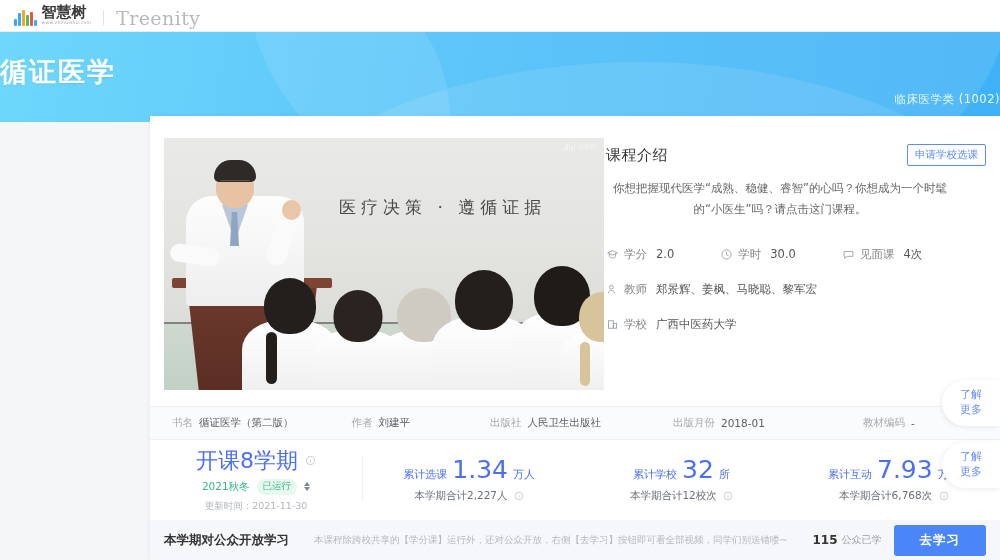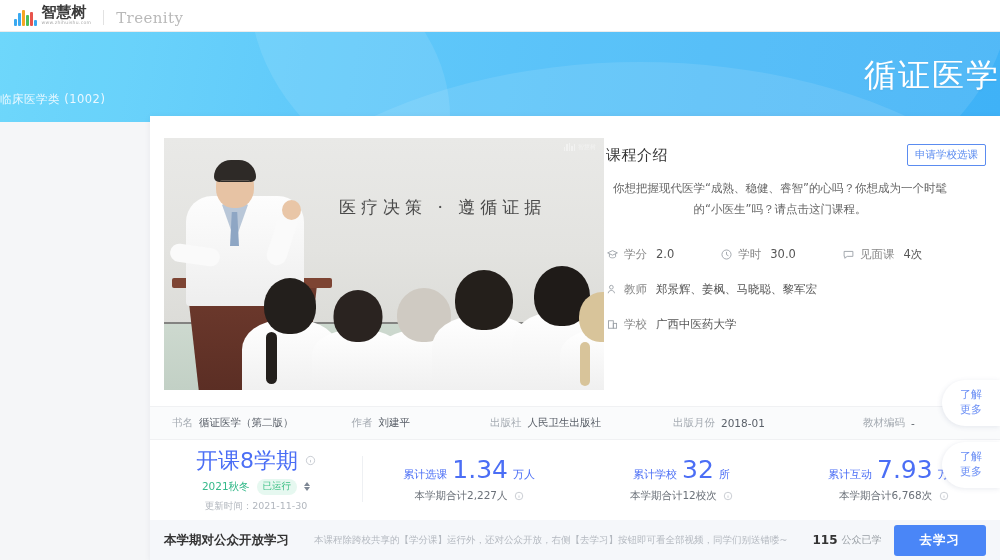--- a/index.html
+++ b/index.html
@@ -27,42 +27,42 @@
   .b5 { height: 14px; background: #e8544d; }
   .b6 { height: 6px;  background: #3aa9f0; }
   .logo-cn {
     font-size: 15px; font-weight: bold; color: #3a3a3a;
     letter-spacing: 0px; line-height: 15px;
   }
   .logo-url { font-size: 4.5px; color: #a9a9a9; letter-spacing: .3px; line-height: 6px; }
   .logo-sep { width: 1px; height: 15px; background: #e2e2e2; margin: 0 7px 1px 7px; }
   .logo-en {
     font-family: "DejaVu Serif", "Liberation Serif", serif;
-    font-size: 15px; color: #b9b9b9; line-height: 16px; letter-spacing: .4px;
+    font-size: 19px; color: #b9b9b9; line-height: 16px; letter-spacing: .4px;
   }
 
   
   .banner {
     position: absolute; left: 0; top: 32px; width: 1000px; height: 90px;
     background: linear-gradient(100deg, #5ed3fb 0%, #4ec3fa 35%, #45b8f8 70%, #3fb2f7 100%);
     overflow: hidden;
   }
   .banner .blob {
     position: absolute; border-radius: 50%; background: rgba(255,255,255,0.10);
   }
   .blob-a { width: 620px; height: 430px; left: -170px; top: -130px; background: rgba(40,160,240,0.16); }
   .blob-b { width: 760px; height: 500px; left: 250px; top: -290px; background: rgba(255,255,255,0.16); }
   .blob-c { width: 900px; height: 560px; left: 190px; top: 30px; background: rgba(30,150,235,0.13); }
   .banner-title {
-    position: absolute; left: 0; right: 0; top: 22px; text-align: right;
-    color: #ffffff; font-size: 32px; letter-spacing: 2px; font-weight: 400;
+    position: absolute; left: 0; right: 0; top: 22px; text-align: left;
+    color: #ffffff; font-size: 27px; letter-spacing: 2px; font-weight: 700;
     text-shadow: 0 1px 2px rgba(0,0,0,.06);
   }
   .banner-sub {
-    position: absolute; left: 0; right: 0; top: 60px; text-align: left;
+    position: absolute; left: 0; right: 0; top: 60px; text-align: right;
     color: #eaf8ff; font-size: 11.5px; letter-spacing: .5px;
   }
 
   
   .card {
     position: absolute; left: 150px; top: 116px; width: 850px; height: 444px;
     background: #ffffff; box-shadow: 0 1px 6px rgba(60,80,110,.08);
   }
 
   

